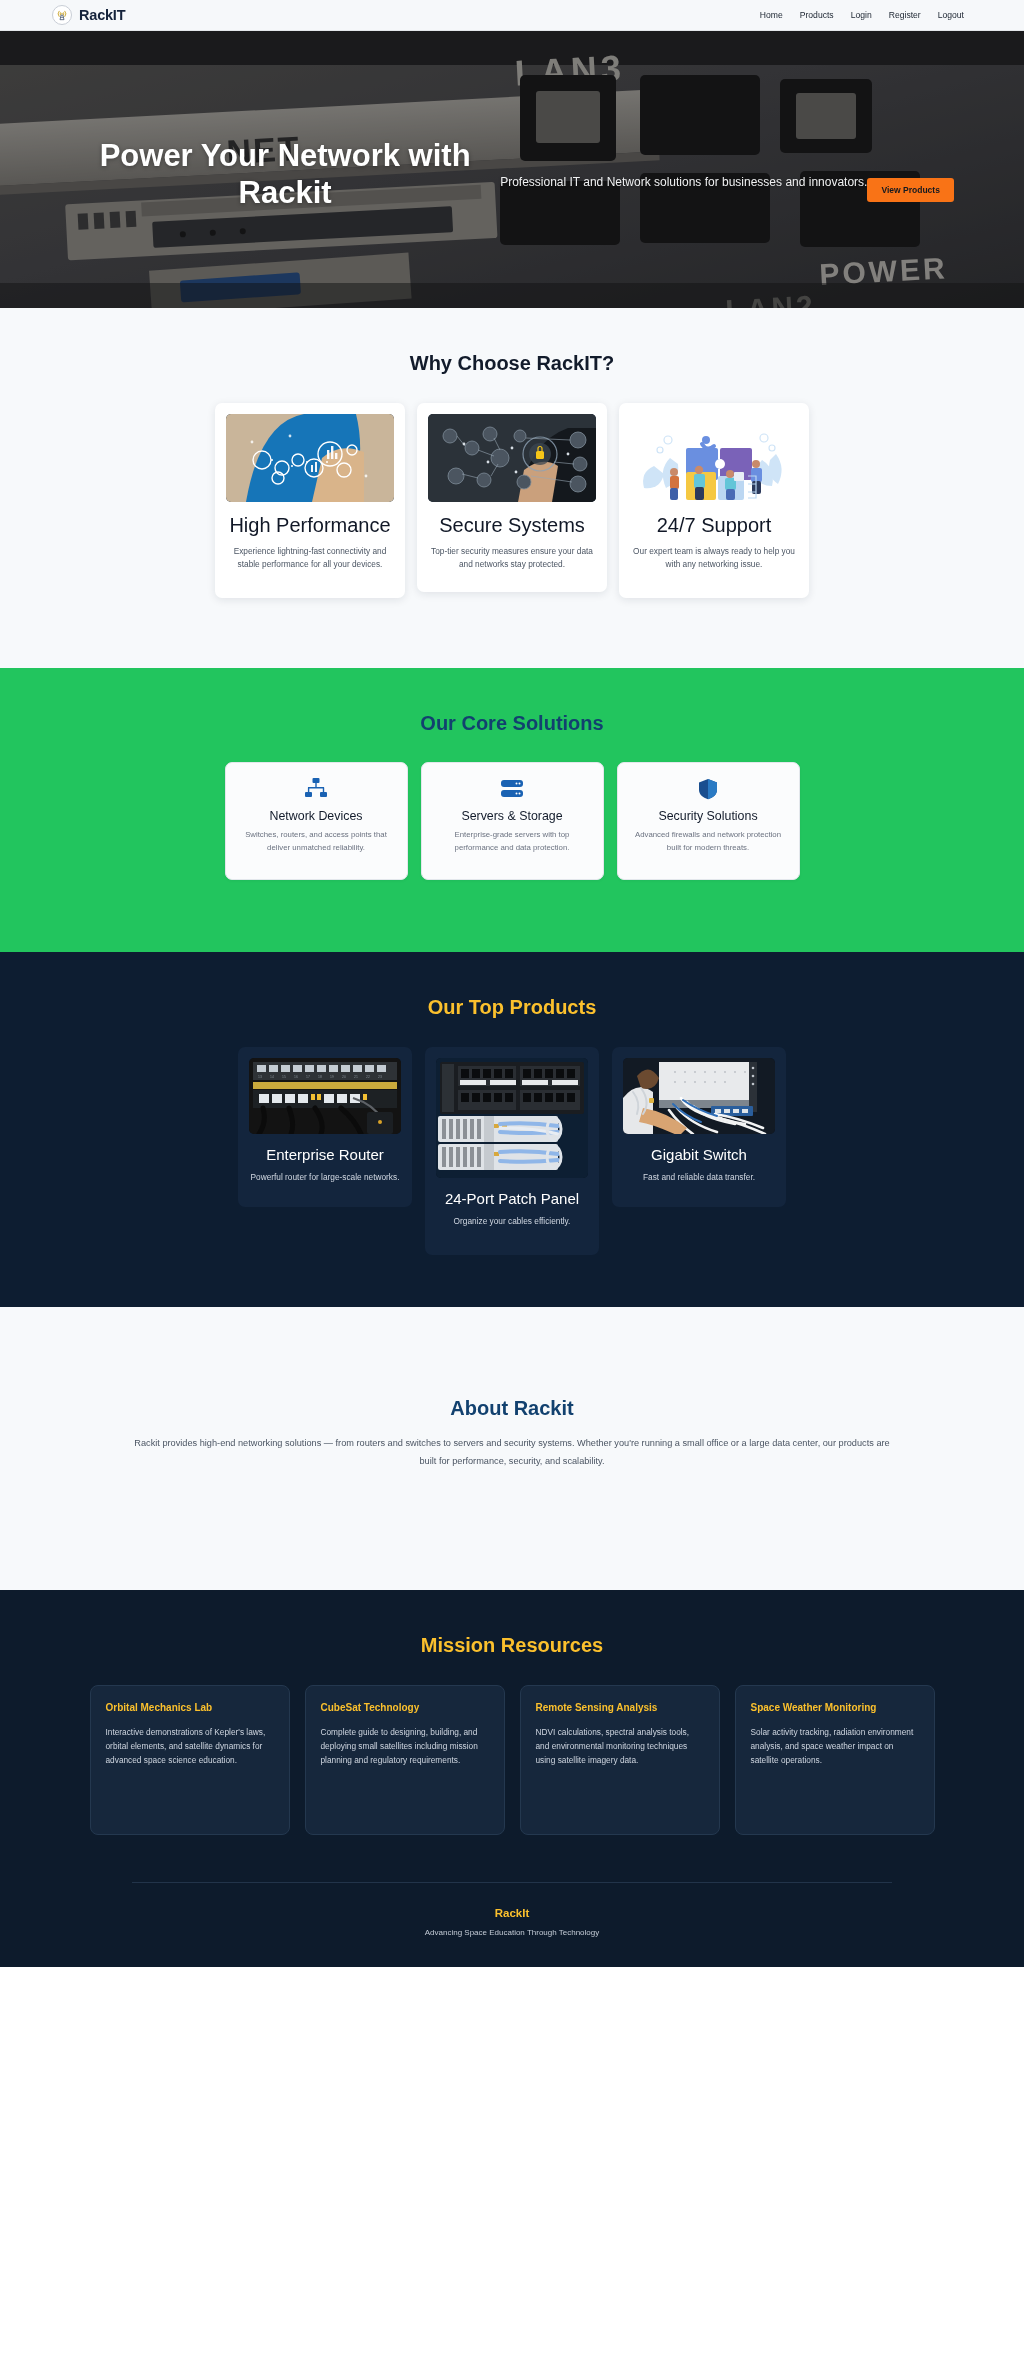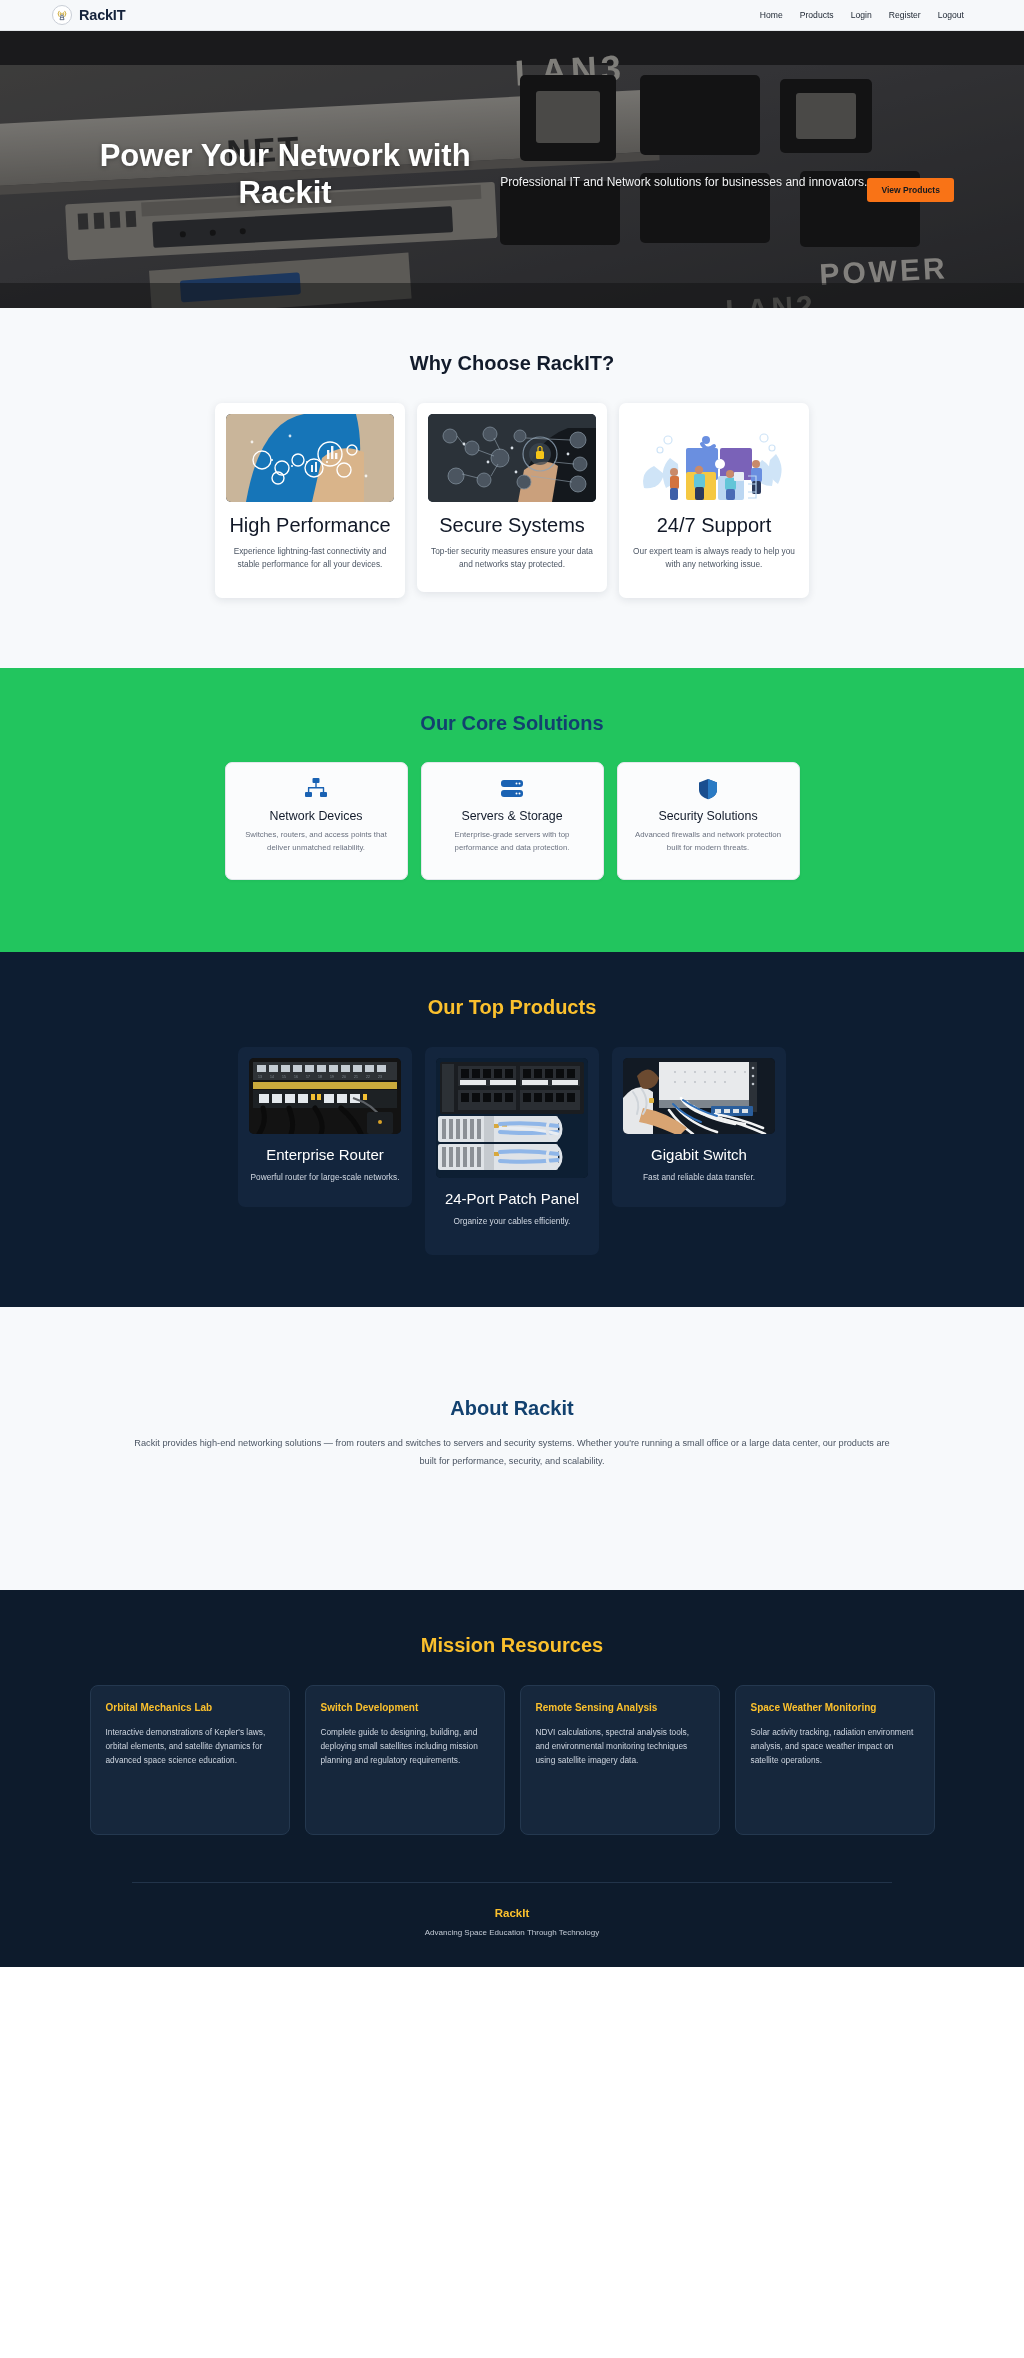--- a/index.html
+++ b/index.html
@@ -693,21 +693,21 @@
 </section>
 
 <section class="sec sec-resources">
   <h2 class="h2-gold">Mission Resources</h2>
   <div class="wrap res-grid">
     <div class="res-card">
       <div class="res-title">Orbital Mechanics Lab</div>
       <div class="res-desc">Interactive demonstrations of Kepler's laws, orbital elements, and satellite dynamics for advanced space science education.</div>
     </div>
     <div class="res-card">
-      <div class="res-title">Switch Development</div>
+      <div class="res-title">CubeSat Technology</div>
       <div class="res-desc">Complete guide to designing, building, and deploying small satellites including mission planning and regulatory requirements.</div>
     </div>
     <div class="res-card">
       <div class="res-title">Remote Sensing Analysis</div>
       <div class="res-desc">NDVI calculations, spectral analysis tools, and environmental monitoring techniques using satellite imagery data.</div>
     </div>
     <div class="res-card">
       <div class="res-title">Space Weather Monitoring</div>
       <div class="res-desc">Solar activity tracking, radiation environment analysis, and space weather impact on satellite operations.</div>
     </div>

